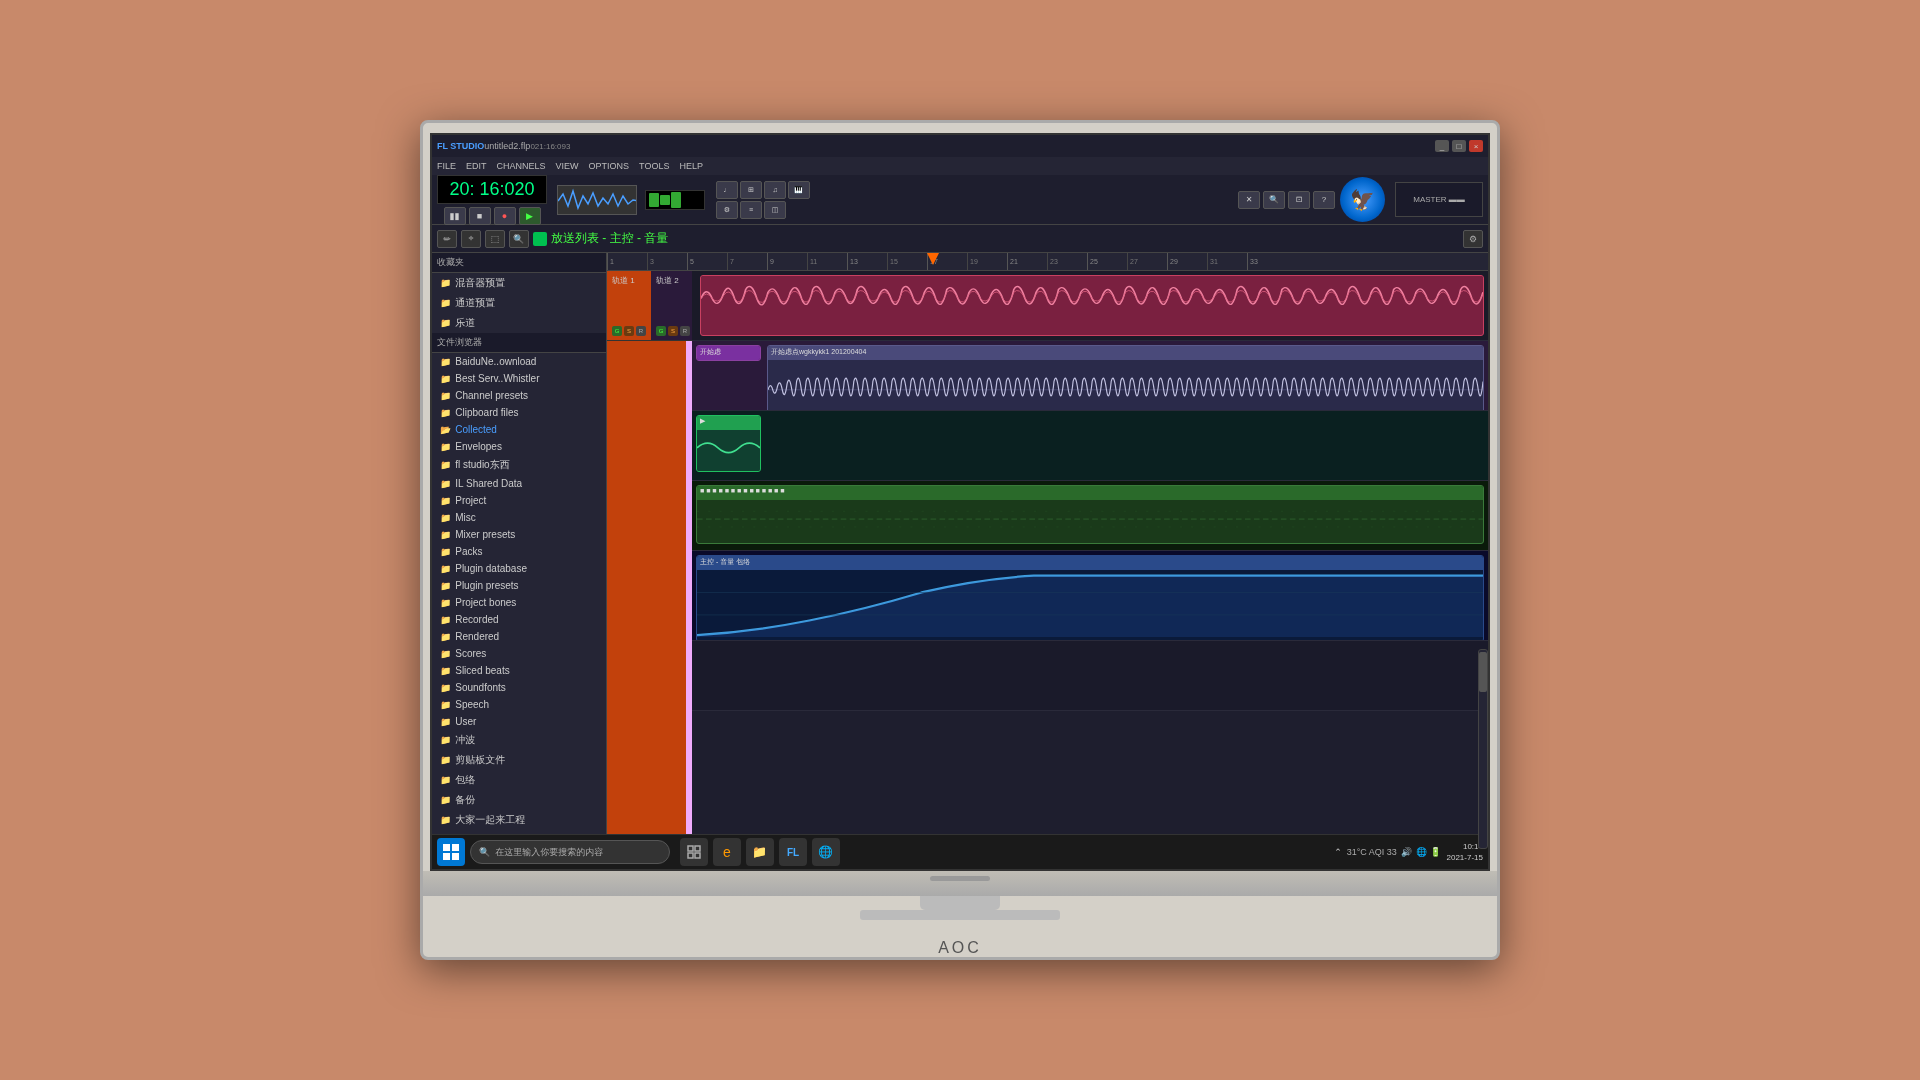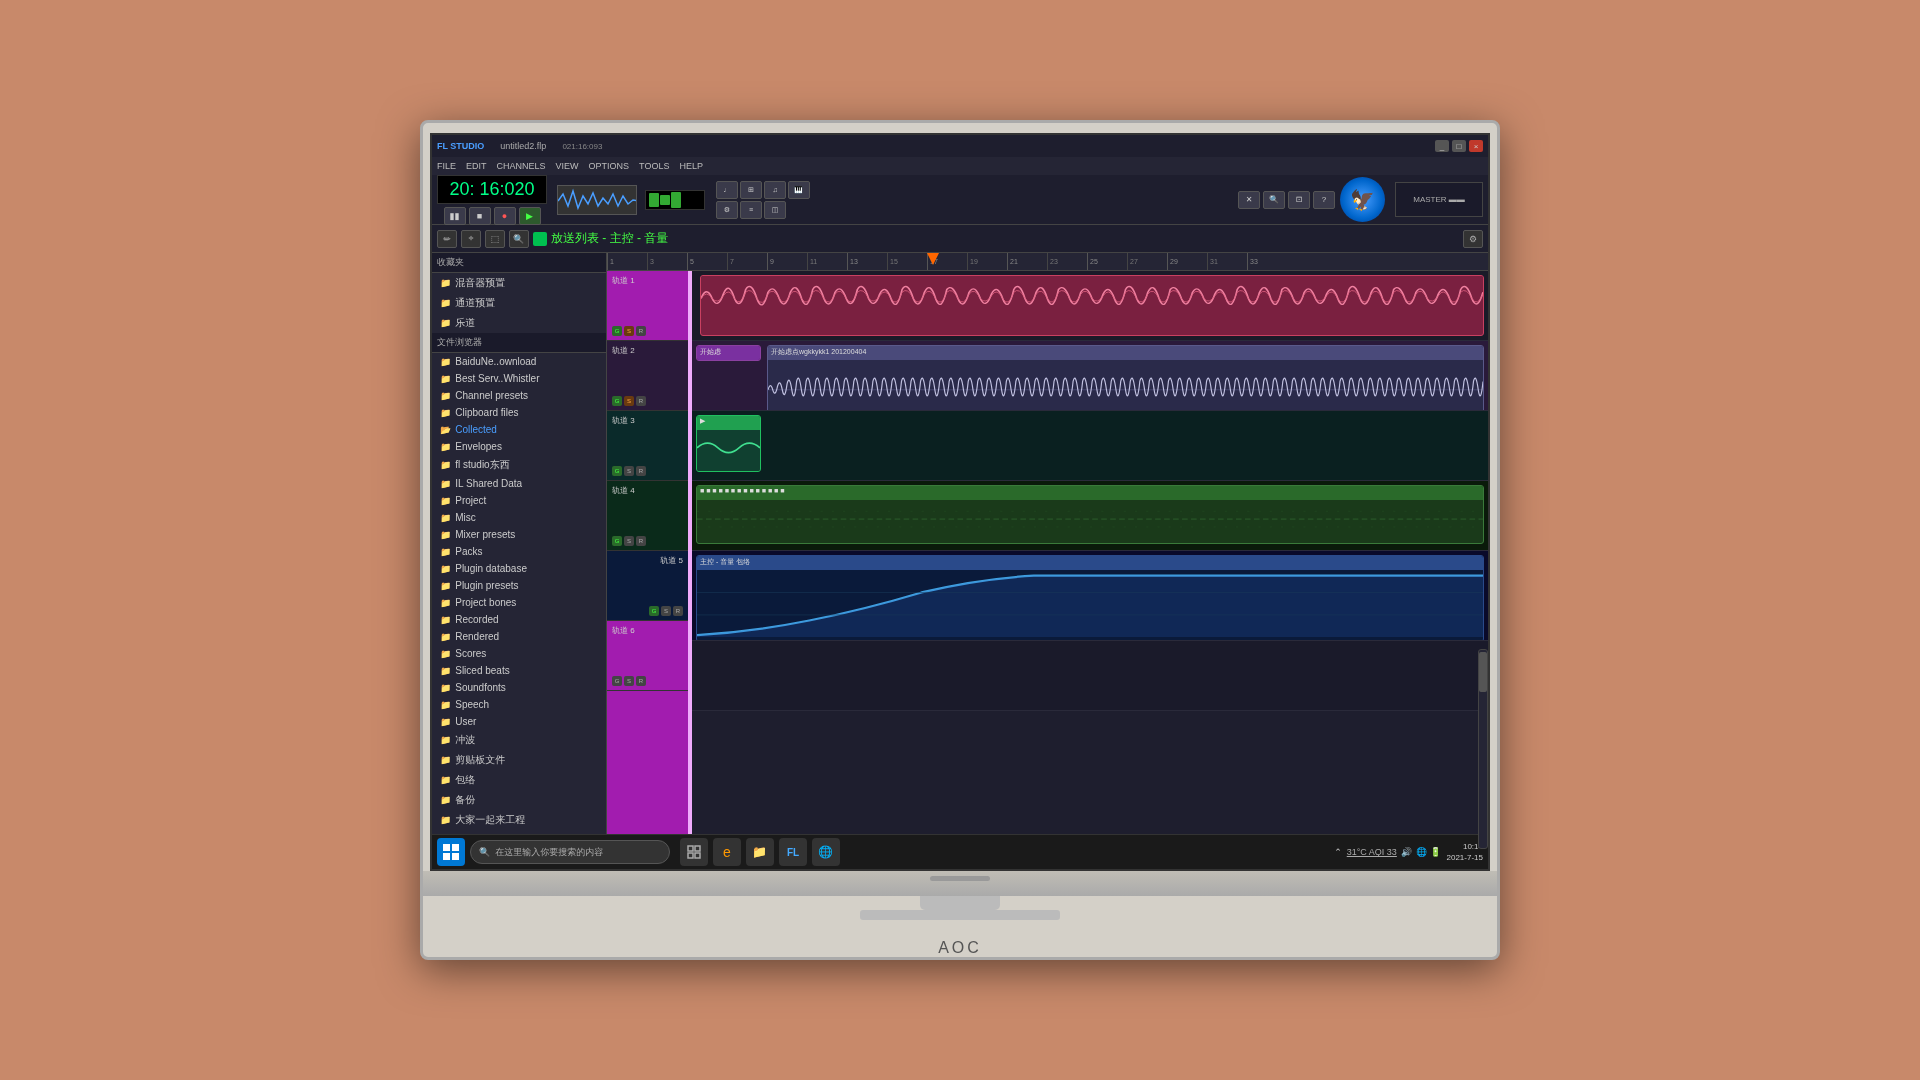--- a/index.html
+++ b/index.html
@@ -51,21 +51,21 @@
 
     
     .title-bar {
       height: 22px;
       background: #1e1e2e;
       display: flex;
       align-items: center;
       padding: 0 5px;
       font-size: 10px;
       color: #ccc;
-      gap: 16px;
+      gap: 0;
     }
     .title-bar-logo {
       color: #4a9eff;
       font-weight: bold;
       font-size: 9px;
     }
     .title-bar-file {
       color: #aaa;
       font-size: 9px;
     }
@@ -200,24 +200,24 @@
       background: #1a1a2a;
       overflow: hidden;
     }
     .tracks-container {
       flex: 1;
       display: flex;
       overflow: hidden;
     }
     .track-labels {
       width: 85px;
-      background: #a21caf;
-      border-right: 4px solid #f0abfc;
-      display: flex;
-      flex-direction: column;
+      background: #c2410c;
+      border-right: 6px solid #f0abfc;
+      display: flex;
+      flex-direction: row;
     }
     .track-label {
       height: 70px;
       border-bottom: 1px solid #333;
       padding: 4px 5px;
       font-size: 8px;
       color: #aaa;
       display: flex;
       flex-direction: column;
       justify-content: space-between;
@@ -370,21 +370,20 @@
       color: #ccc;
     }
     .taskbar-clock {
       text-align: right;
       font-size: 8px;
       line-height: 1.4;
     }
     .taskbar-weather {
       font-size: 9px;
       color: #aaa;
-      text-decoration: underline;
     }
 
     
     .sidebar::-webkit-scrollbar { width: 6px; }
     .sidebar::-webkit-scrollbar-track { background: #1a1a2a; }
     .sidebar::-webkit-scrollbar-thumb { background: #444; border-radius: 3px; }
 
     .second-toolbar {
       height: 28px;
       background: #1e1e2e;

